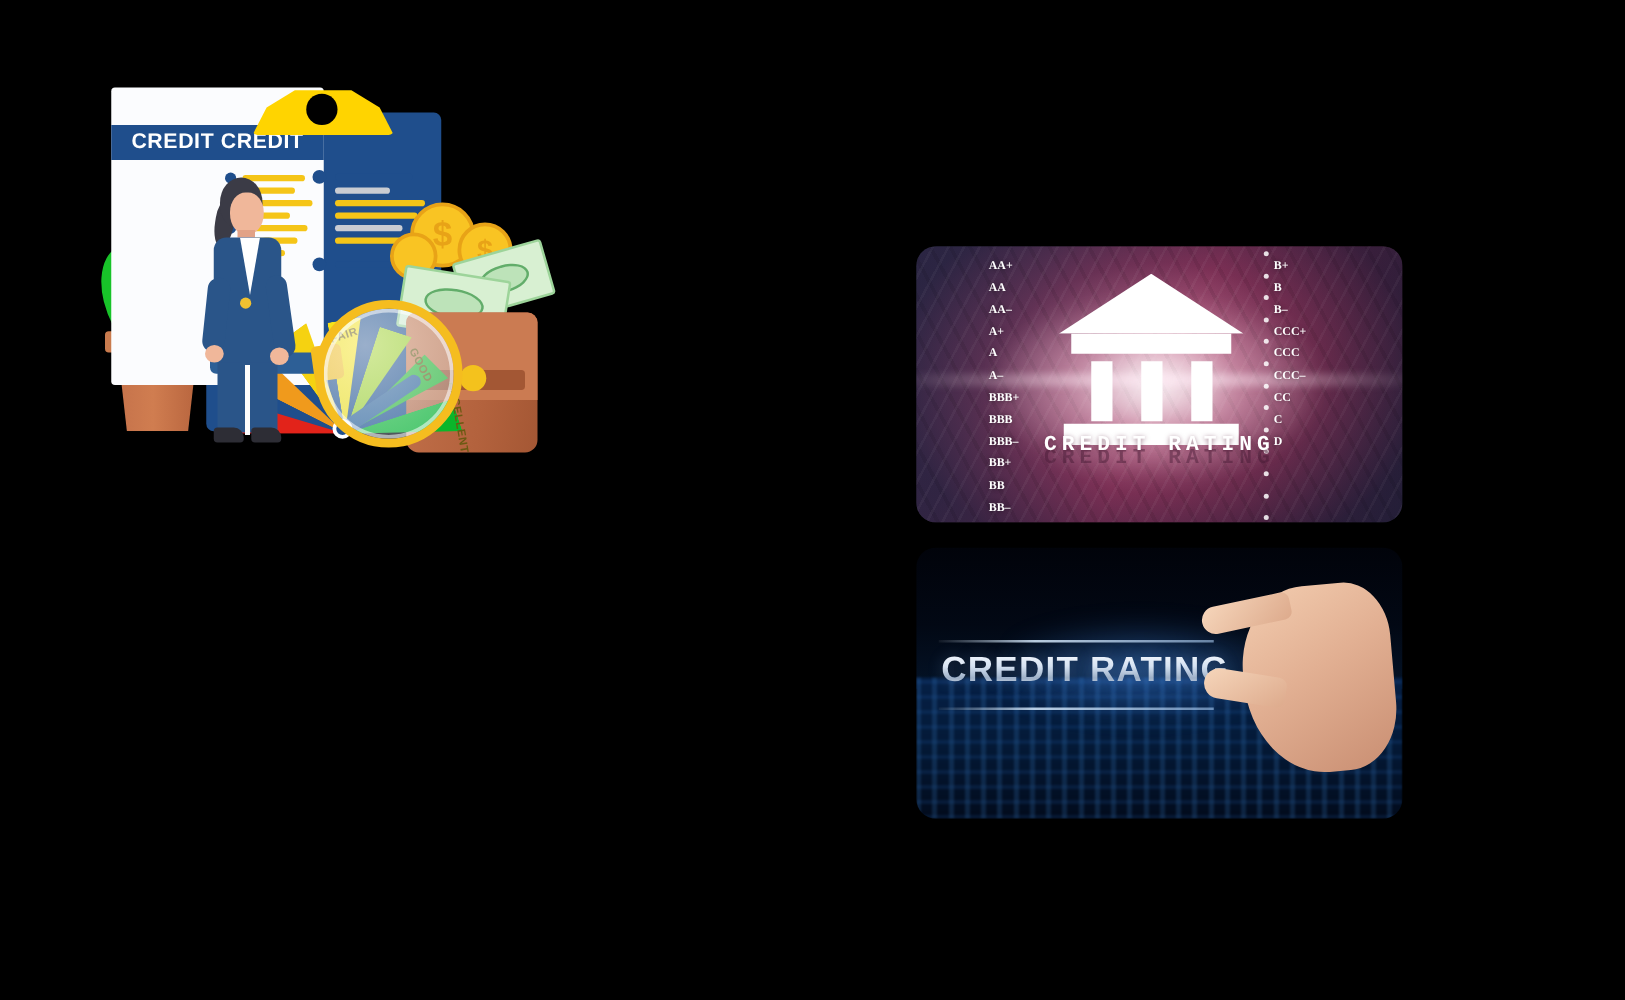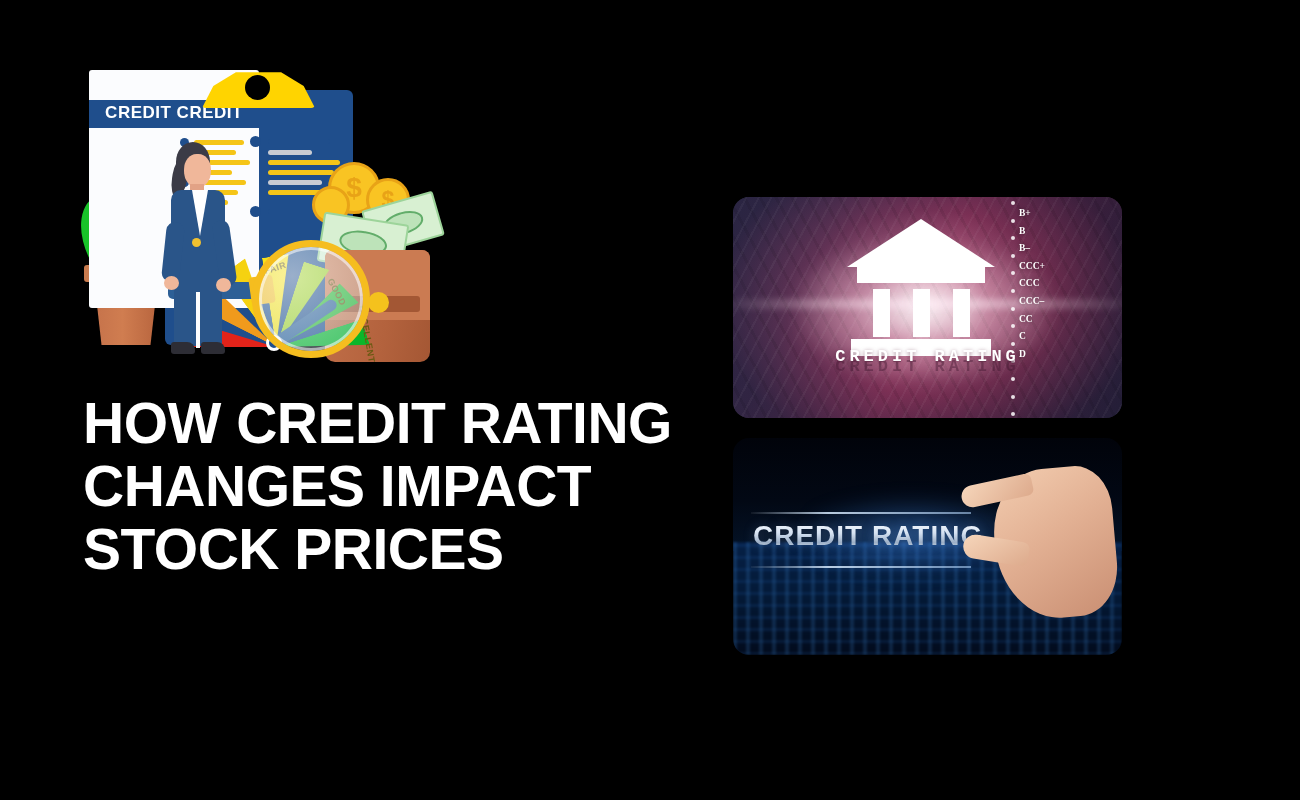--- a/index.html
+++ b/index.html
@@ -334,27 +334,40 @@
       <div class="w-vee"></div>
       <div class="w-belt"></div>
       <div class="w-armL"></div>
       <div class="w-armR"></div>
       <div class="w-handL"></div>
       <div class="w-handR"></div>
     </div>
 
   </div>
 
-  <h1 class="headline">HOW CREDIT RATING CHANGES IMPACT STOCK PRICES</h1>
 
   <div class="card card-rating">
     <div class="rating-bg"></div>
     <div class="rating-glow"></div>
     <div class="rating-streak"></div>
 
+    <div class="scale left">
+      <div>AA+</div>
+      <div>AA</div>
+      <div>AA–</div>
+      <div>A+</div>
+      <div>A</div>
+      <div>A–</div>
+      <div>BBB+</div>
+      <div>BBB</div>
+      <div>BBB–</div>
+      <div>BB+</div>
+      <div>BB</div>
+      <div>BB–</div>
+    </div>
 
     <div class="dots">
       <span></span>
         <span></span>
         <span></span>
         <span></span>
         <span></span>
       <span></span>
         <span></span>
         <span></span>

